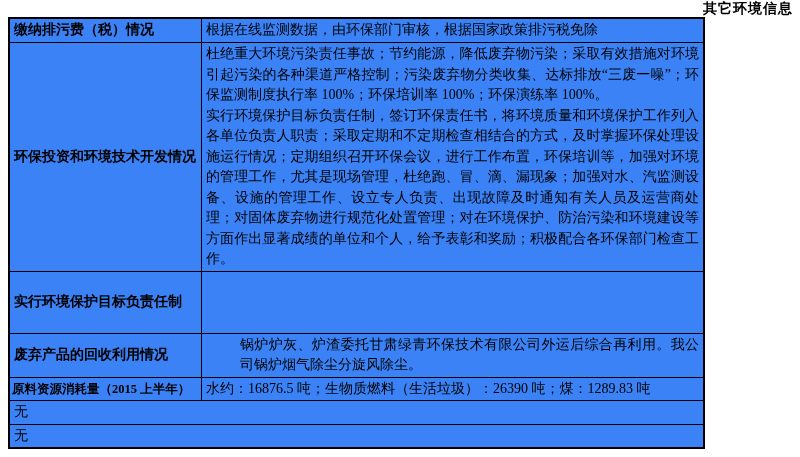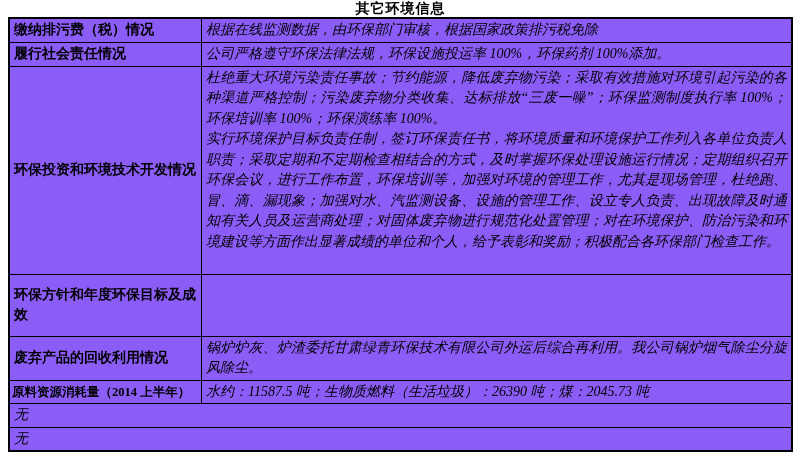--- a/index.html
+++ b/index.html
@@ -14,34 +14,34 @@
     width: 800px;
     height: 457px;
     background: #ffffff;
     overflow: hidden;
   }
   .doc-title {
     position: absolute;
     top: 0px;
     left: 8px;
     width: 785px;
-    text-align: center;
+    text-align: right;
     font-weight: bold;
     font-size: 14px;
     line-height: 17px;
     letter-spacing: 1px;
   }
   .env-table {
     position: absolute;
     top: 17px;
     left: 8px;
-    width: 785px;
+    width: 697px;
     border: 2px solid #000000;
     box-sizing: border-box;
-    background: #8b5cf6;
+    background: #3b82f6;
   }
   .t-row {
     display: flex;
     border-top: 1px solid #000000;
     box-sizing: border-box;
   }
   .t-row:first-child {
     border-top: none;
   }
   .cell {
@@ -63,65 +63,60 @@
     white-space: nowrap;
     overflow: hidden;
     padding-left: 2px;
   }
   .cell-content {
     flex: 1 1 auto;
     padding: 1px 4px 1px 4px;
     text-align: justify;
     white-space: pre-line;
     display: block;
-    font-style: italic;
   }
   .h23 { min-height: 23px; }
   .h22 { min-height: 22px; }
   .h208 { min-height: 208px; }
   .h62 { min-height: 62px; }
-  .h43 { min-height: 43px; }
+  .h43 { min-height: 43px; gap: 34px; }
 </style>
 </head>
 <body>
 
 <div class="page">
 
   <div class="doc-title">其它环境信息</div>
 
   <div class="env-table">
 
     <div class="t-row h23">
       <div class="cell cell-header">缴纳排污费（税）情况</div>
       <div class="cell cell-content">根据在线监测数据，由环保部门审核，根据国家政策排污税免除</div>
     </div>
 
-    <div class="t-row h22">
-      <div class="cell cell-header">履行社会责任情况</div>
-      <div class="cell cell-content">公司严格遵守环保法律法规，环保设施投运率 100%，环保药剂 100%添加。</div>
-    </div>
 
     <div class="t-row h208">
       <div class="cell cell-header">环保投资和环境技术开发情况</div>
       <div class="cell cell-content">杜绝重大环境污染责任事故；节约能源，降低废弃物污染；采取有效措施对环境引起污染的各种渠道严格控制；污染废弃物分类收集、达标排放“三废一噪”；环保监测制度执行率 100%；环保培训率 100%；环保演练率 100%。
 实行环境保护目标负责任制，签订环保责任书，将环境质量和环境保护工作列入各单位负责人职责；采取定期和不定期检查相结合的方式，及时掌握环保处理设施运行情况；定期组织召开环保会议，进行工作布置，环保培训等，加强对环境的管理工作，尤其是现场管理，杜绝跑、冒、滴、漏现象；加强对水、汽监测设备、设施的管理工作、设立专人负责、出现故障及时通知有关人员及运营商处理；对固体废弃物进行规范化处置管理；对在环境保护、防治污染和环境建设等方面作出显著成绩的单位和个人，给予表彰和奖励；积极配合各环保部门检查工作。</div>
     </div>
 
     <div class="t-row h62">
-      <div class="cell cell-header">环保方针和年度环保目标及成效</div>
+      <div class="cell cell-header">实行环境保护目标负责任制</div>
     </div>
 
     <div class="t-row h43">
       <div class="cell cell-header">废弃产品的回收利用情况</div>
       <div class="cell cell-content">锅炉炉灰、炉渣委托甘肃绿青环保技术有限公司外运后综合再利用。我公司锅炉烟气除尘分旋风除尘。</div>
     </div>
 
     <div class="t-row h23">
-      <div class="cell cell-header compact">原料资源消耗量（2014 上半年）</div>
-      <div class="cell cell-content">水约：11587.5 吨；生物质燃料（生活垃圾）：26390 吨；煤：2045.73 吨</div>
+      <div class="cell cell-header compact">原料资源消耗量（2015 上半年）</div>
+      <div class="cell cell-content">水约：16876.5 吨；生物质燃料（生活垃圾）：26390 吨；煤：1289.83 吨</div>
     </div>
 
     <div class="t-row h22">
       <div class="cell cell-content">无</div>
     </div>
 
     <div class="t-row h22">
       <div class="cell cell-content">无</div>
     </div>
 

